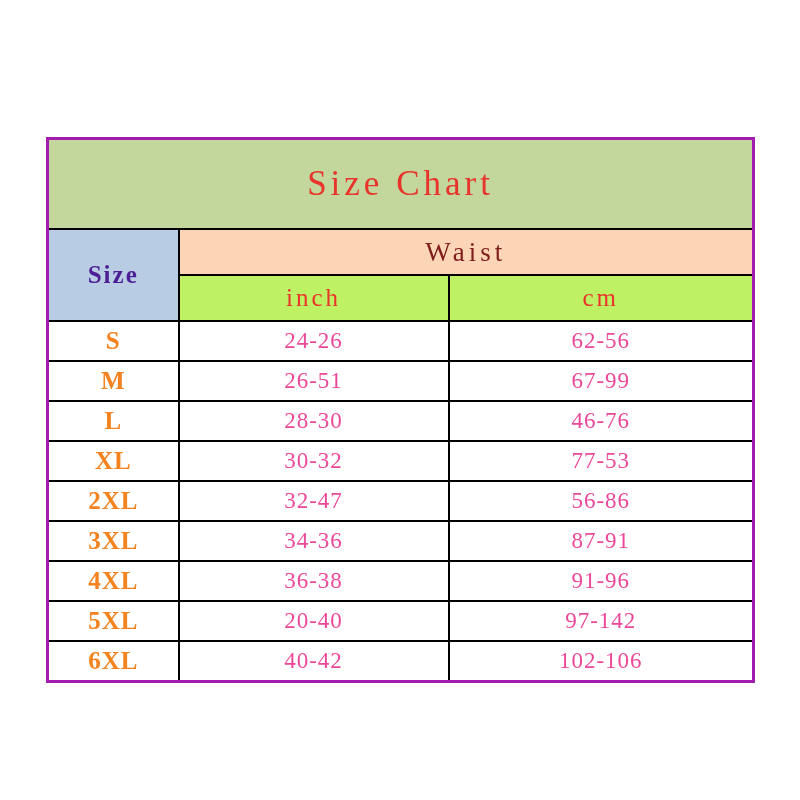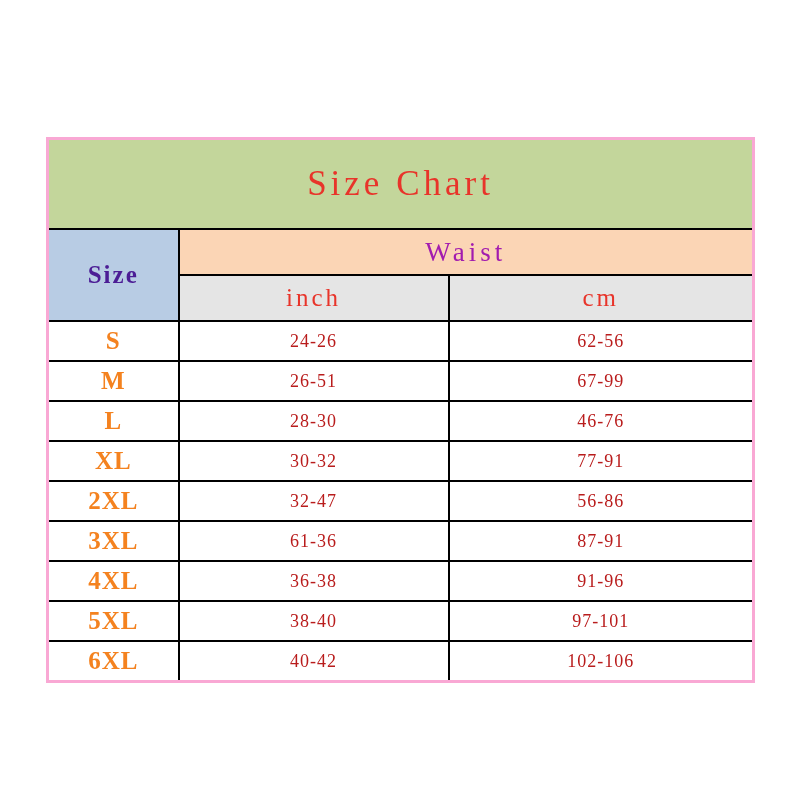--- a/index.html
+++ b/index.html
@@ -21,21 +21,21 @@
   .chart-wrap {
     position: absolute;
     left: 46px;
     top: 137px;
     width: 708px;
   }
   table.size-chart {
     border-collapse: collapse;
     table-layout: fixed;
     width: 708px;
-    border: 3px solid #f9a8d4;
+    border: 3px solid #a21caf;
   }
   table.size-chart td {
     border: 2px solid #000000;
     text-align: center;
     vertical-align: middle;
     padding: 0;
   }
   .col-size { width: 131px; }
   .col-inch { width: 270px; }
   .col-cm   { width: 305px; }
@@ -51,42 +51,42 @@
   .size-head {
     background: #b8cce4;
     color: #4c1d95;
     font-size: 25px;
     font-weight: bold;
     letter-spacing: 2px;
     height: 88px;
   }
   .waist-head {
     background: #fbd5b5;
-    color: #a21caf;
+    color: #7f1d1d;
     font-size: 27px;
     letter-spacing: 4px;
     height: 44px;
   }
   .unit-head {
-    background: #e5e5e5;
+    background: #bef264;
     color: #e8342a;
     font-size: 25px;
     letter-spacing: 3px;
     height: 44px;
   }
   .row-label {
     color: #f4821f;
     font-size: 25px;
     font-weight: bold;
     letter-spacing: 1px;
     height: 38px;
   }
   .row-val {
-    color: #b91c1c;
-    font-size: 18px;
+    color: #ec4899;
+    font-size: 23px;
     letter-spacing: 1px;
     height: 38px;
   }
 </style>
 </head>
 <body>
 
 <div class="page">
   <div class="chart-wrap">
     <table class="size-chart">
@@ -119,41 +119,41 @@
           <td class="row-val">67-99</td>
         </tr>
         <tr>
           <td class="row-label">L</td>
           <td class="row-val">28-30</td>
           <td class="row-val">46-76</td>
         </tr>
         <tr>
           <td class="row-label">XL</td>
           <td class="row-val">30-32</td>
-          <td class="row-val">77-91</td>
+          <td class="row-val">77-53</td>
         </tr>
         <tr>
           <td class="row-label">2XL</td>
           <td class="row-val">32-47</td>
           <td class="row-val">56-86</td>
         </tr>
         <tr>
           <td class="row-label">3XL</td>
-          <td class="row-val">61-36</td>
+          <td class="row-val">34-36</td>
           <td class="row-val">87-91</td>
         </tr>
         <tr>
           <td class="row-label">4XL</td>
           <td class="row-val">36-38</td>
           <td class="row-val">91-96</td>
         </tr>
         <tr>
           <td class="row-label">5XL</td>
-          <td class="row-val">38-40</td>
-          <td class="row-val">97-101</td>
+          <td class="row-val">20-40</td>
+          <td class="row-val">97-142</td>
         </tr>
         <tr>
           <td class="row-label">6XL</td>
           <td class="row-val">40-42</td>
           <td class="row-val">102-106</td>
         </tr>
       </tbody>
     </table>
   </div>
 </div>

